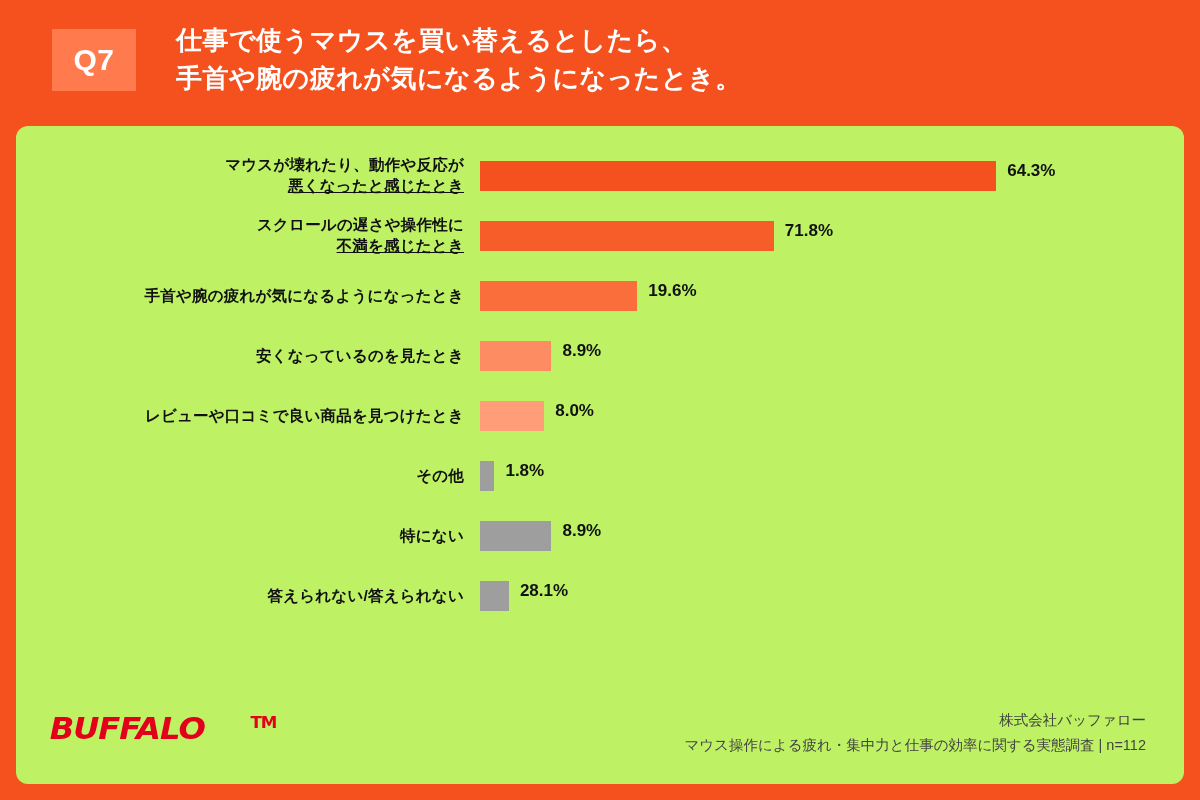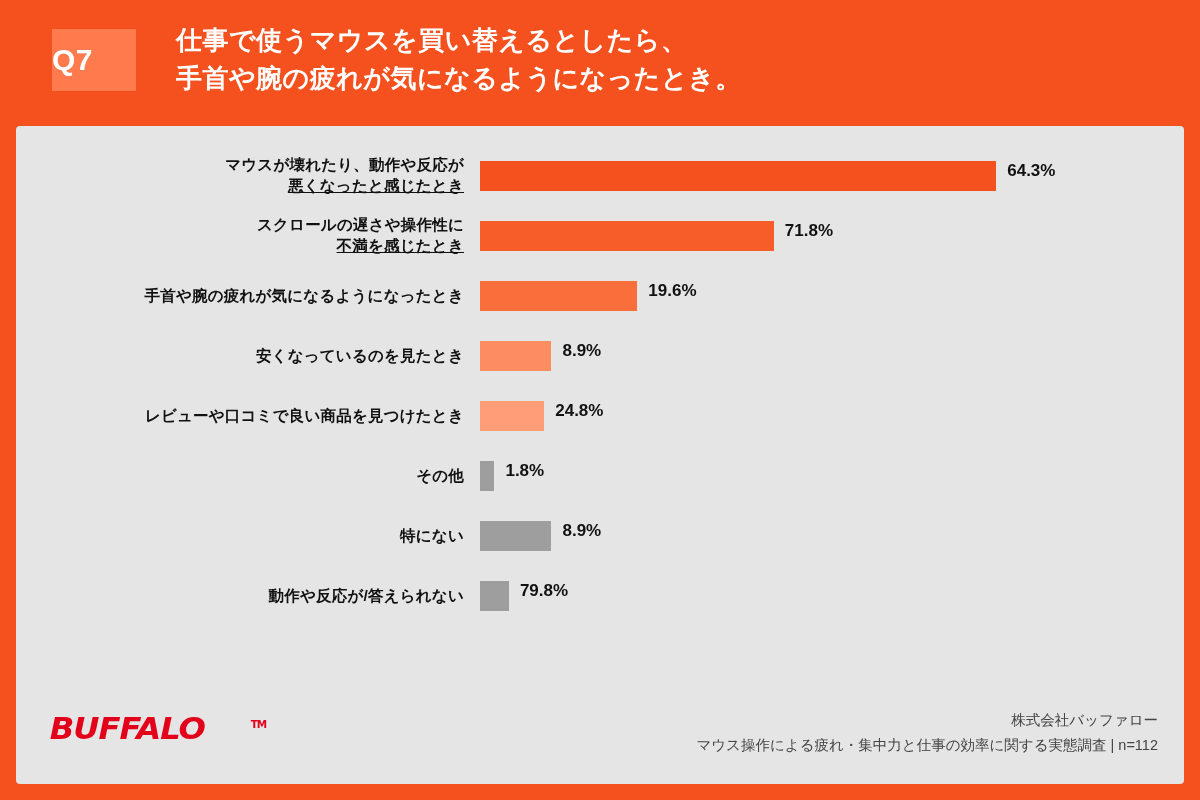--- a/index.html
+++ b/index.html
@@ -10,36 +10,36 @@
   }
   #page { position: relative; width: 1200px; height: 800px; background: #f4511e; overflow: hidden; }
 
   
   .header {
     position: absolute; left: 0; top: 0; width: 1200px; height: 120px;
     display: flex; align-items: center; padding-left: 52px;
   }
   .q-badge {
     width: 84px; height: 62px; background: #ff7a4d;
-    display: flex; align-items: center; 
+    display: flex; align-items: center; justify-content: center;
     color: #ffffff; font-size: 30px; font-weight: bold; letter-spacing: 0.5px;
     flex: none;
   }
   .q-title {
     margin-left: 40px; color: #ffffff;
     font-size: 26px; font-weight: bold; line-height: 1.45;
     letter-spacing: 0.5px;
   }
   .q-title .line { display: block; white-space: nowrap; }
 
   
   .card {
     position: absolute; left: 16px; top: 126px;
     width: 1168px; height: 658px;
-    background: #e5e5e5; border-radius: 4px;
+    background: #bef264; border-radius: 12px;
   }
 
   
   .chart {
     position: absolute; left: 0; top: 22px; width: 1168px; height: 540px;
     padding: 0 24px;
   }
   .row {
     display: flex; align-items: center; height: 56px; margin-bottom: 4px;
   }
@@ -60,23 +60,23 @@
   .footer {
     position: absolute; left: 0; bottom: 0; width: 1168px; height: 96px;
   }
   .logo {
     position: absolute; left: 38px; top: 22px;
     font-family: "DejaVu Sans", sans-serif;
     font-size: 31px; font-weight: bold; font-style: italic;
     color: #e2001a; letter-spacing: -1px;
     transform: scaleX(1.04);
   }
-  .logo .tm { font-size: 10px; font-style: normal; vertical-align: super; margin-left: 44px; }
+  .logo .tm { font-size: 16px; font-style: normal; vertical-align: super; margin-left: 44px; }
   .footer-text {
-    position: absolute; right: 26px; top: 20px; text-align: right;
+    position: absolute; right: 38px; top: 20px; text-align: right;
     color: #444444; font-size: 14.5px; line-height: 1.75;
   }
   .footer-text div { white-space: nowrap; }
 </style>
 </head>
 <body>
 
 <div id="page">
 
   <div class="header">
@@ -117,42 +117,42 @@
           <div class="row-label"><span>安くなっているのを見たとき</span></div>
           <div class="bar-wrap">
             <div class="bar" style="background: rgb(253, 140, 98); width: 71.4543px;"></div>
             <div class="bar-value">8.9%</div>
           </div>
         </div>
         <div class="row">
           <div class="row-label"><span>レビューや口コミで良い商品を見つけたとき</span></div>
           <div class="bar-wrap">
             <div class="bar" style="background: rgb(255, 157, 120); width: 64.2286px;"></div>
-            <div class="bar-value">24.8%</div>
+            <div class="bar-value">8.0%</div>
           </div>
         </div>
         <div class="row">
           <div class="row-label"><span>その他</span></div>
           <div class="bar-wrap">
             <div class="bar" style="background: rgb(158, 158, 158); width: 14.4514px;"></div>
             <div class="bar-value">1.8%</div>
           </div>
         </div>
         <div class="row">
           <div class="row-label"><span>特にない</span></div>
           <div class="bar-wrap">
             <div class="bar" style="background: rgb(158, 158, 158); width: 71.4543px;"></div>
             <div class="bar-value">8.9%</div>
           </div>
         </div>
         <div class="row">
-          <div class="row-label"><span>動作や反応が/答えられない</span></div>
+          <div class="row-label"><span>答えられない/答えられない</span></div>
           <div class="bar-wrap">
             <div class="bar" style="background: rgb(158, 158, 158); width: 28.9029px;"></div>
-            <div class="bar-value">79.8%</div>
+            <div class="bar-value">28.1%</div>
           </div>
         </div>
       </div>
 
     <div class="footer">
       <div class="logo">
         <span>BUFFALO</span><span class="tm">TM</span>
       </div>
       <div class="footer-text">
         <div>株式会社バッファロー</div>

